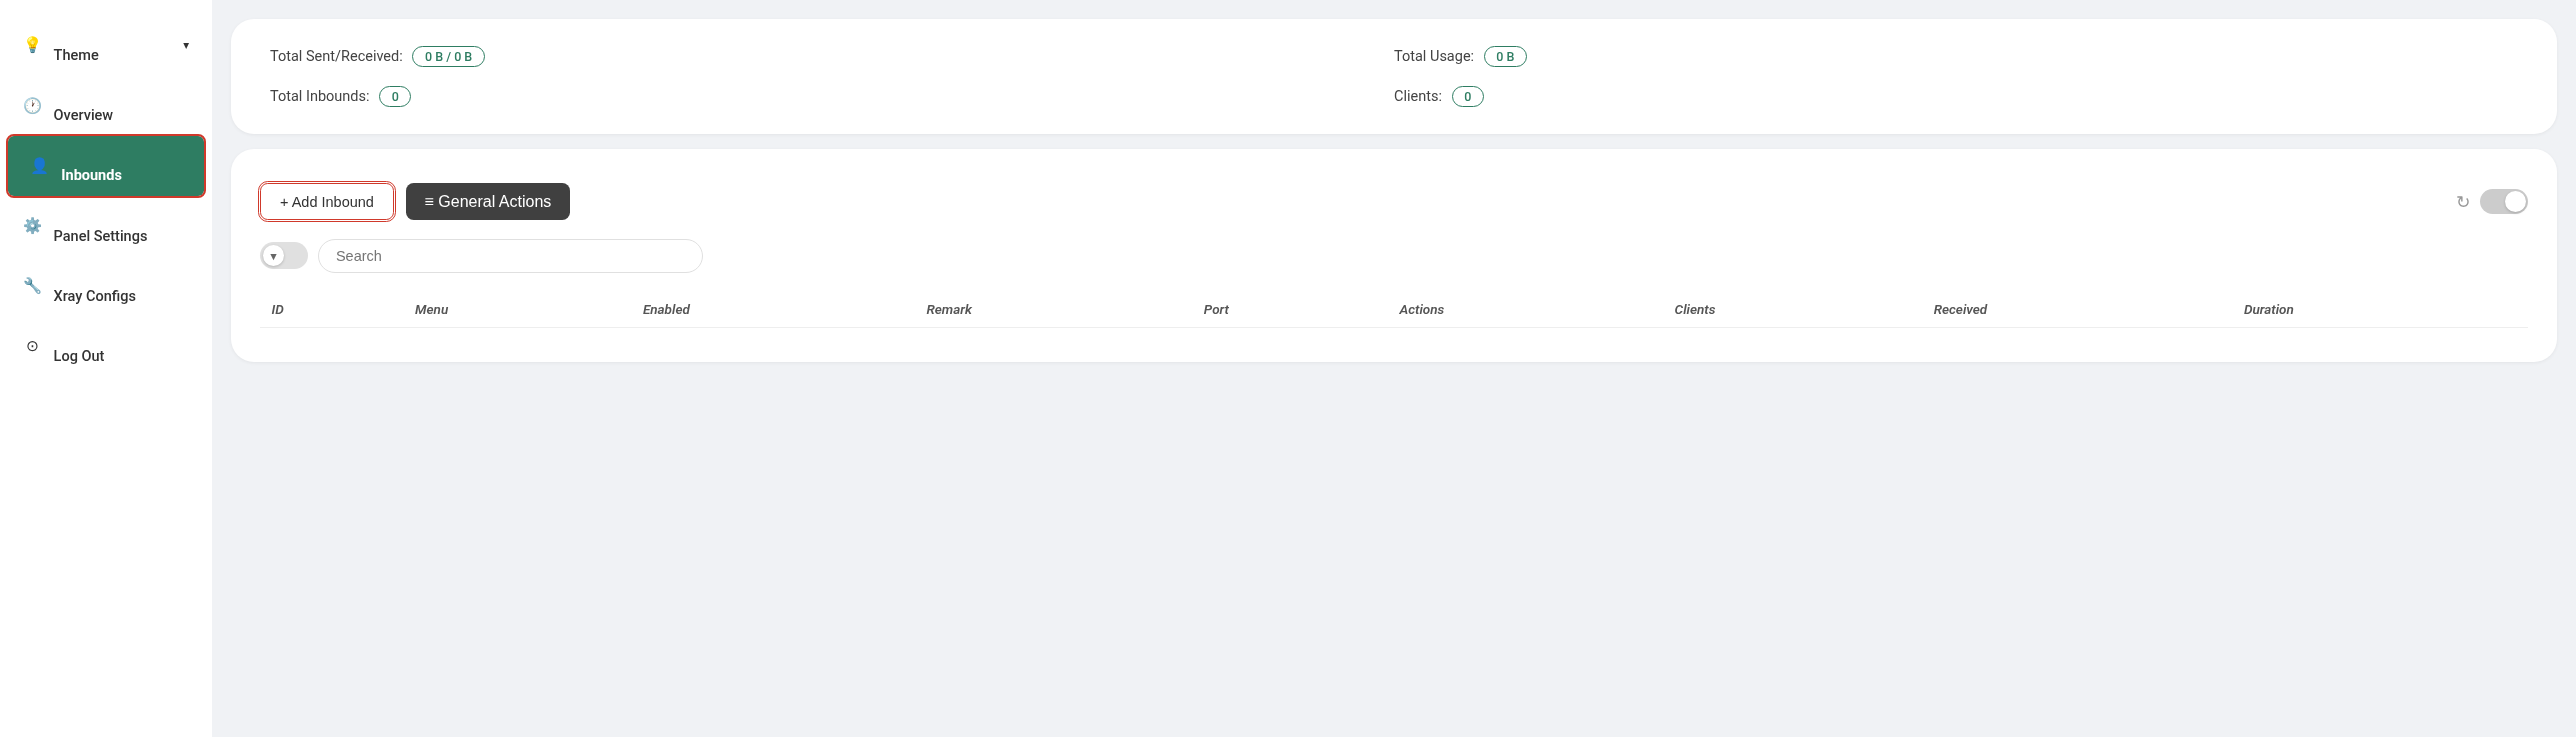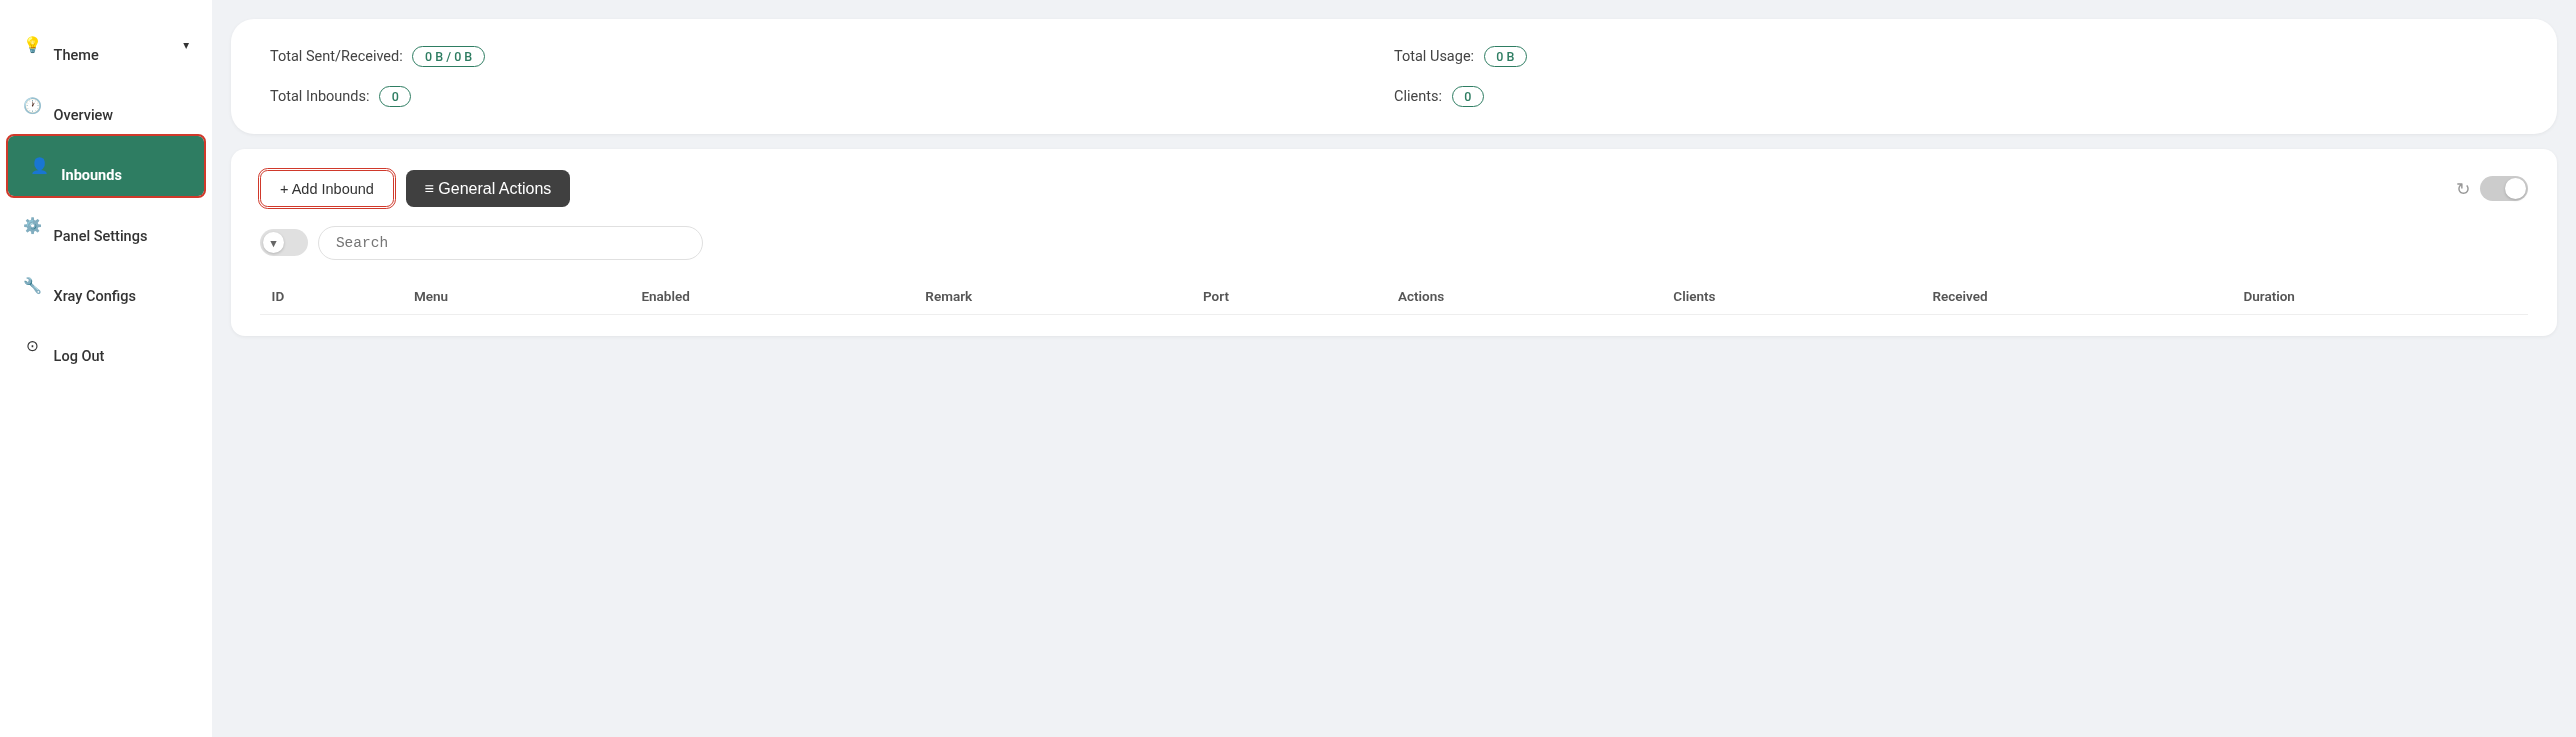--- a/index.html
+++ b/index.html
@@ -112,22 +112,22 @@
       padding: 1.9px 11.6px;
       font-size: 12.5px;
       color: #2e7d62;
       font-weight: 500;
       background: transparent;
     }
 
     
     .actions-card {
       background: #ffffff;
-      border-radius: 14px;
-      padding: 21px 29px;
+      border-radius: 23px;
+      padding: 34px 29px;
       box-shadow: 0 1px 3.9px rgba(0,0,0,0.06);
       display: flex;
       flex-direction: column;
       gap: 19px;
     }
 
     .actions-row {
       display: flex;
       align-items: center;
       gap: 11.6px;
@@ -237,32 +237,32 @@
 
     .search-input {
       width: 100%;
       padding: 7.7px 17.3px;
       border: 1.4px solid #e0e0e0;
       border-radius: 19px;
       font-size: 14.5px;
       color: #aaa;
       outline: none;
       background: #fff;
-      font-family: Liberation Mono, monospace;
     }
 
     
     .table-wrap {
       overflow-x: auto;
     }
 
     table {
       width: 100%;
       border-collapse: collapse;
       font-size: 13.5px;
+      font-style: italic;
     }
 
     thead tr th {
       text-align: left;
       padding: 9.6px 11.6px;
       color: #555;
       font-weight: 600;
       border-bottom: 1px solid #eee;
       white-space: nowrap;
     }

